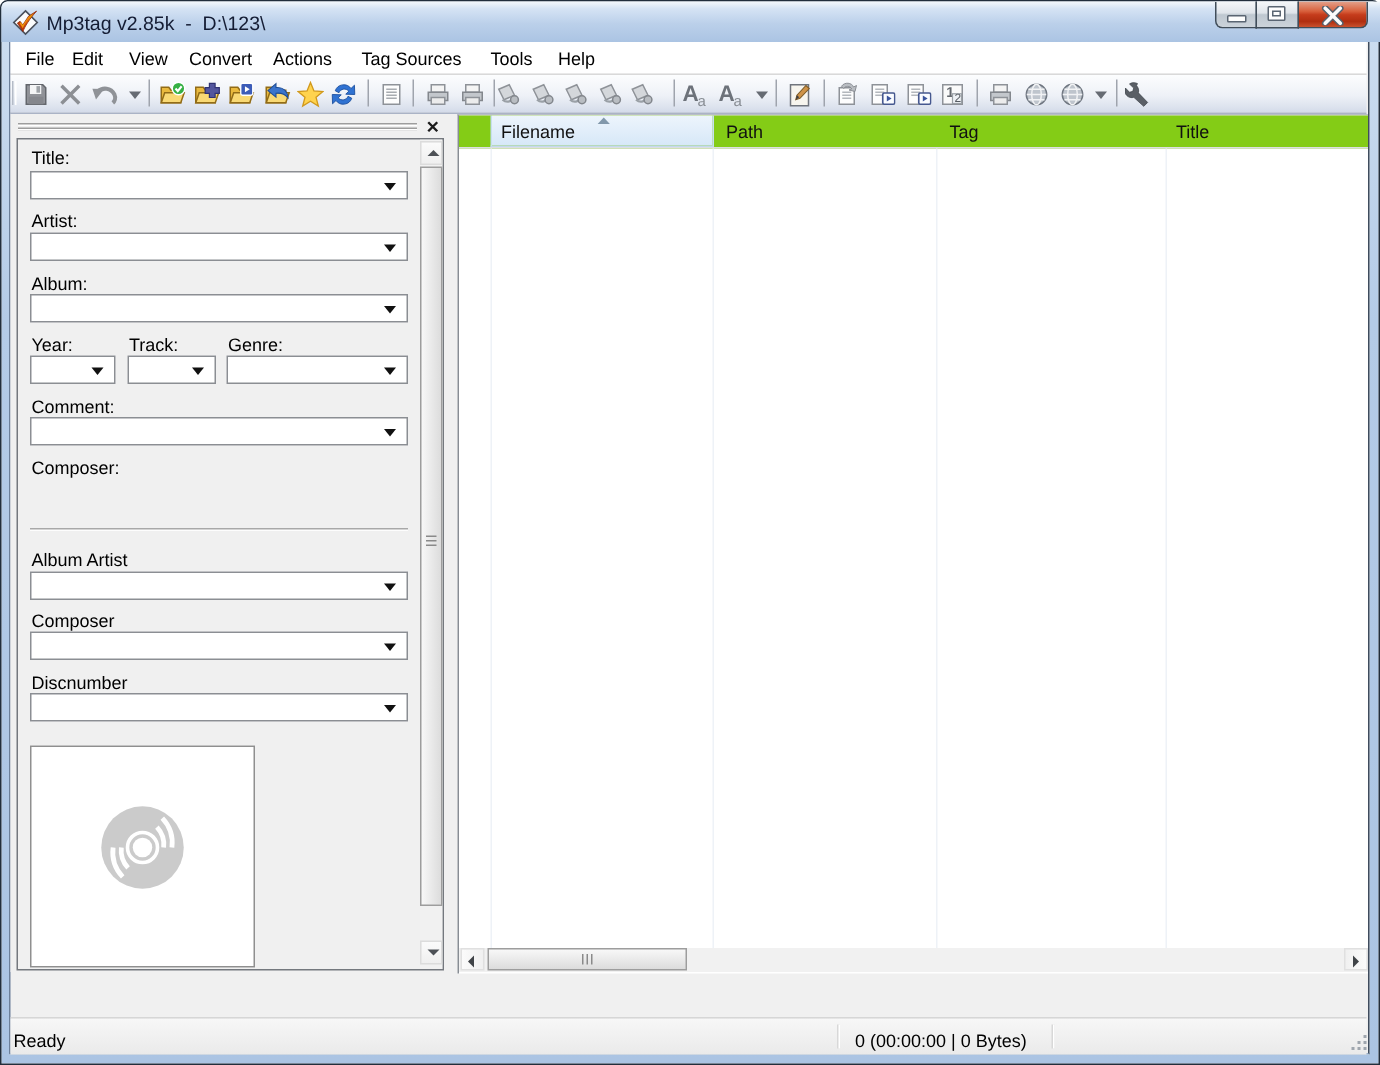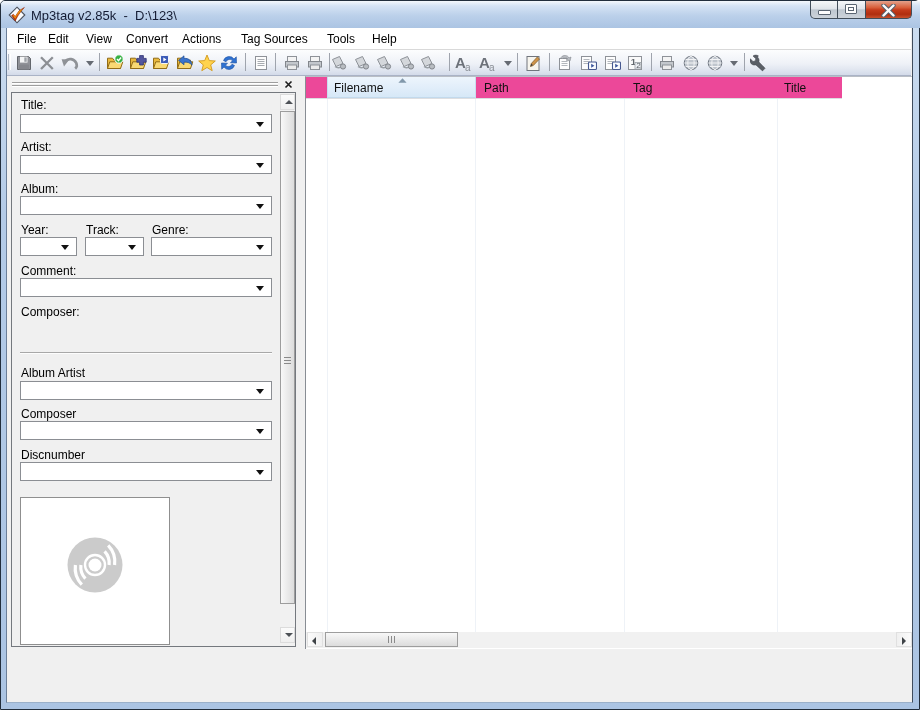--- a/index.html
+++ b/index.html
@@ -26,21 +26,21 @@
 .ticon{position:absolute;top:4px;width:18px;height:18px;}
 
 #workarea{position:absolute;left:0;top:48px;width:904px;height:572px;background:#f0f0f0;}
 #panelheader{position:absolute;left:0;top:0;width:290px;height:16px;}
 #panelbox{position:absolute;left:4px;top:16px;width:283px;height:553px;border:1px solid #74787e;background:#f0f0f0;overflow:hidden;}
 .flabel{position:absolute;font-size:12px;color:#000;}
 .combo{position:absolute;background:#fff;border:1px solid #8b8e93;height:17px;}
 .da{position:absolute;width:0;height:0;border:4.5px solid transparent;border-top:5px solid #111;border-bottom:none;}
 
 #list{position:absolute;left:298px;top:0px;width:606px;height:572px;background:#fff;border-left:1px solid #888d94;border-top:1px solid #b9bec5;}
-#lheader{position:absolute;left:0;top:0;width:536px;height:21px;background:#ec4899;border-bottom:1px solid #dcdee1;}
+#lheader{position:absolute;left:0;top:0;width:606px;height:21px;background:#84cc16;border-bottom:1px solid #dcdee1;}
 .hcell{position:absolute;top:4px;font-size:12px;color:#111;}
 .gline{position:absolute;top:22px;width:1px;height:533px;background:#eef2f7;}
 
 #filterbar{position:absolute;left:0;top:620px;width:904px;height:29px;background:#f0f0f0;border-top:1px solid #83878d;}
 #statusbar{position:absolute;left:0;top:650px;width:904px;height:24px;background:linear-gradient(180deg,#f7f7f7,#eaeaea);border-top:1px solid #d6d6d6;}
 .sbtext{position:absolute;top:8px;font-size:12px;color:#000;}
 </style>
 </head>
 <body>
 <div id="frame"></div>
@@ -338,13 +338,29 @@
           <div class="abs" style="left:62px;top:3px;width:1px;height:7px;background:#8a8a8a"></div>
           <div class="abs" style="left:65px;top:3px;width:1px;height:7px;background:#8a8a8a"></div>
           <div class="abs" style="left:68px;top:3px;width:1px;height:7px;background:#8a8a8a"></div>
         </div>
         <div class="abs" style="left:590px;top:0;width:16px;height:15px;background:linear-gradient(90deg,#f0f0f0,#fbfbfb);border:1px solid #e0e0e0;box-sizing:border-box">
           <b class="abs" style="left:4.5px;top:3.5px;width:0;height:0;border:4px solid transparent;border-left:4.5px solid #3f4347;border-right:none"></b>
         </div>
       </div>
     </div>
   </div>
+  <div id="statusbar">
+    <div class="sbtext" style="left:2px">Ready</div>
+    <div class="sbtext" style="left:563px">0 (00:00:00 | 0 Bytes)</div>
+    <div class="abs" style="left:551px;top:4px;width:1px;height:16px;background:#d8d8d8;border-right:1px solid #fff"></div>
+    <div class="abs" style="left:694px;top:4px;width:1px;height:16px;background:#d8d8d8;border-right:1px solid #fff"></div>
+    <svg class="abs" style="left:893px;top:10px" width="12" height="12" viewBox="0 0 12 12">
+      <g fill="#9fa6ae">
+          <rect x="9" y="9" width="2" height="2"></rect>
+          <rect x="9" y="5" width="2" height="2"></rect>
+          <rect x="9" y="1" width="2" height="2"></rect>
+          <rect x="5" y="9" width="2" height="2"></rect>
+          <rect x="5" y="5" width="2" height="2"></rect>
+          <rect x="1" y="9" width="2" height="2"></rect>
+        </g>
+    </svg>
+  </div>
 </div>
 
 </body></html>

